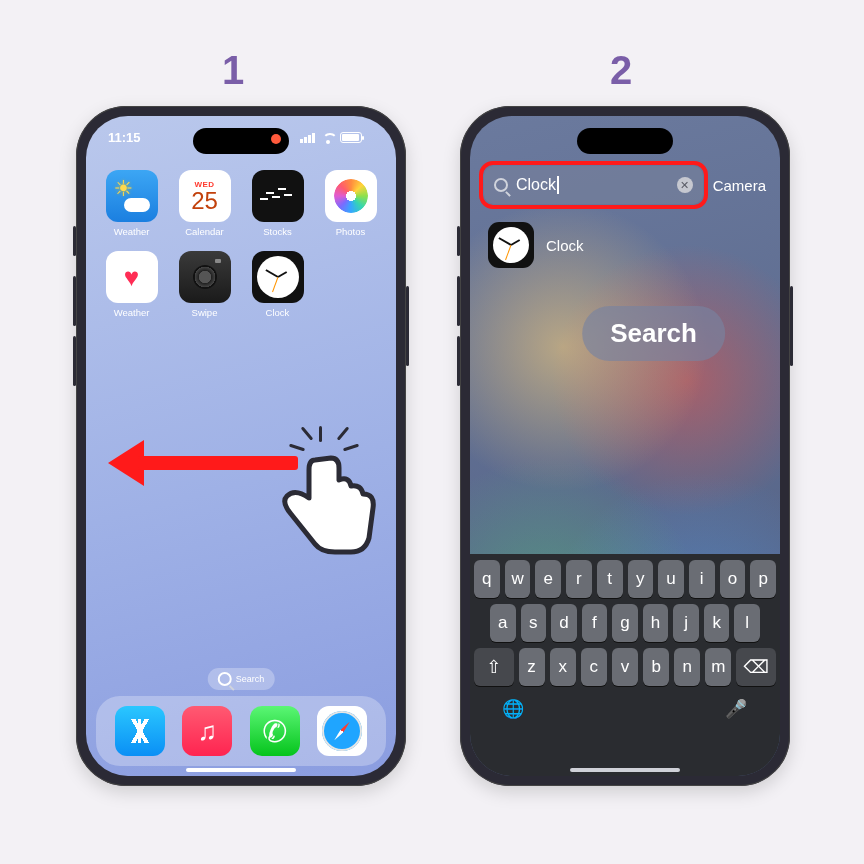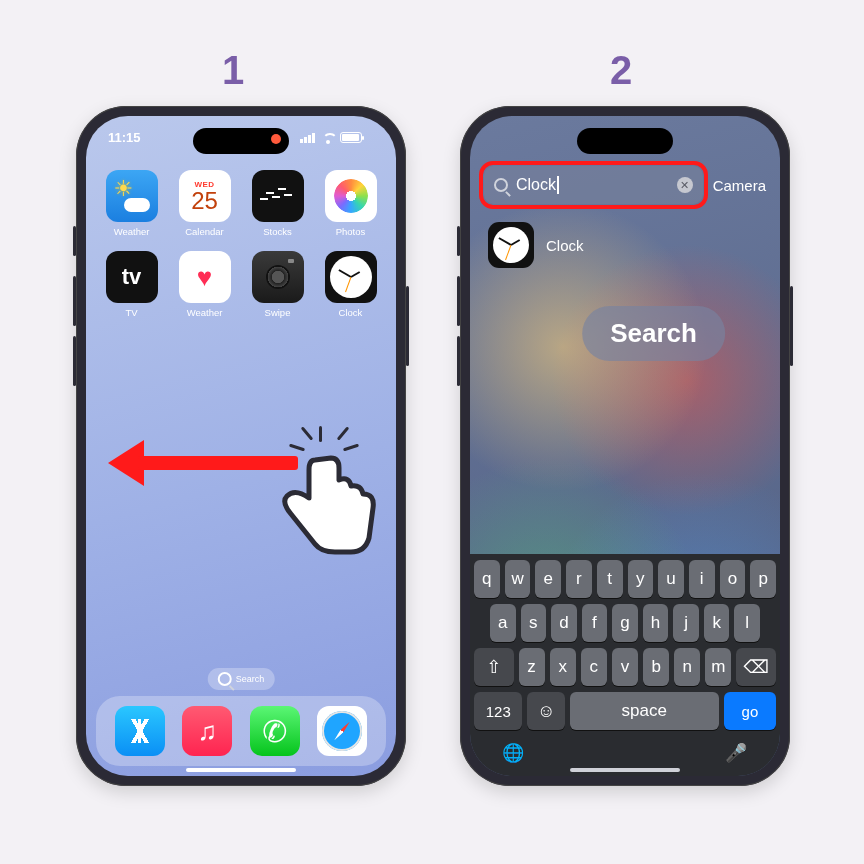--- a/index.html
+++ b/index.html
@@ -251,26 +251,20 @@
       </div>
       <div class="app">
         <div class="icon i-stocks"></div>
         <div class="label">Stocks</div>
       </div>
       <div class="app">
         <div class="icon i-photos"></div>
         <div class="label">Photos</div>
       </div>
       <div class="app">
-        <div class="icon i-tv">
-            <span>tv</span>
-          </div>
-        <div class="label">TV</div>
-      </div>
-      <div class="app">
         <div class="icon i-health"></div>
         <div class="label">Weather</div>
       </div>
       <div class="app">
         <div class="icon i-camera"></div>
         <div class="label">Swipe</div>
       </div>
       <div class="app">
         <div class="icon i-clock">
           <div class="clock-face">
@@ -372,26 +366,20 @@
             <div class="key">z</div>
             <div class="key">x</div>
             <div class="key">c</div>
             <div class="key">v</div>
             <div class="key">b</div>
             <div class="key">n</div>
             <div class="key">m</div>
           </div>
         <div class="key fn bksp" style="flex:1.3"></div>
       </div>
-      <div class="krow">
-        <div class="key fn" style="flex:1.3">123</div>
-        <div class="key fn emoji" style="flex:1"></div>
-        <div class="key space">space</div>
-        <div class="key go">go</div>
-      </div>
       <div class="kbd-bottom">
         <span>🌐</span>
         <span>🎤</span>
       </div>
     </div>
     <div class="home-ind"></div>
   </div>
 </div>
 
 </body></html>

